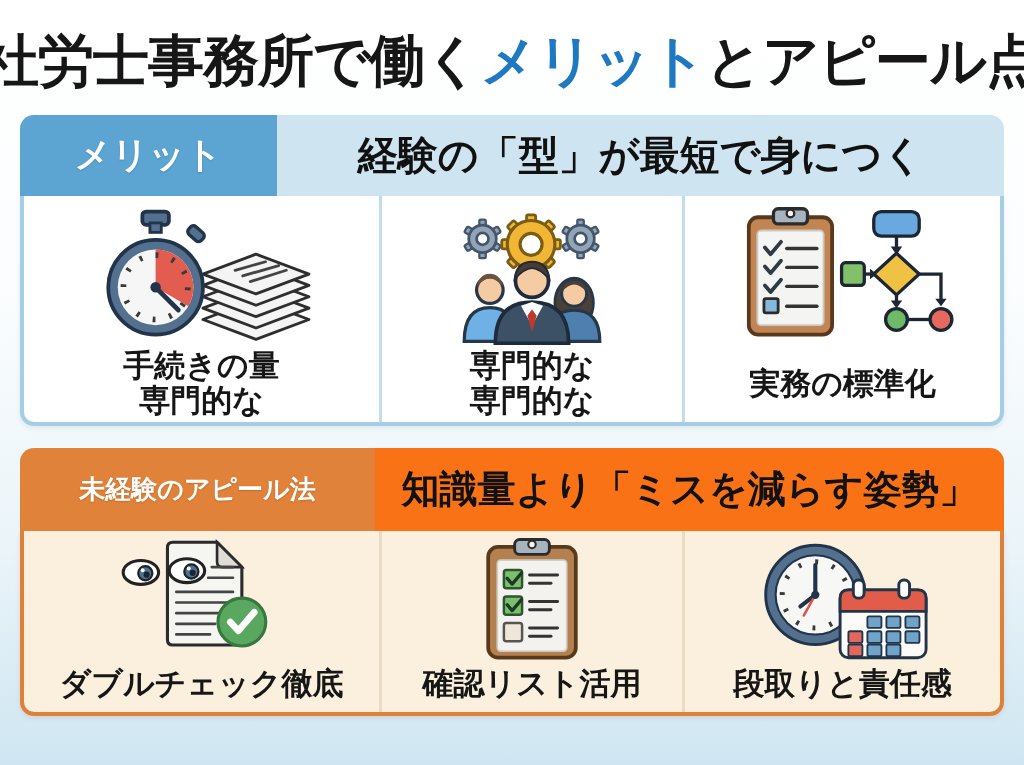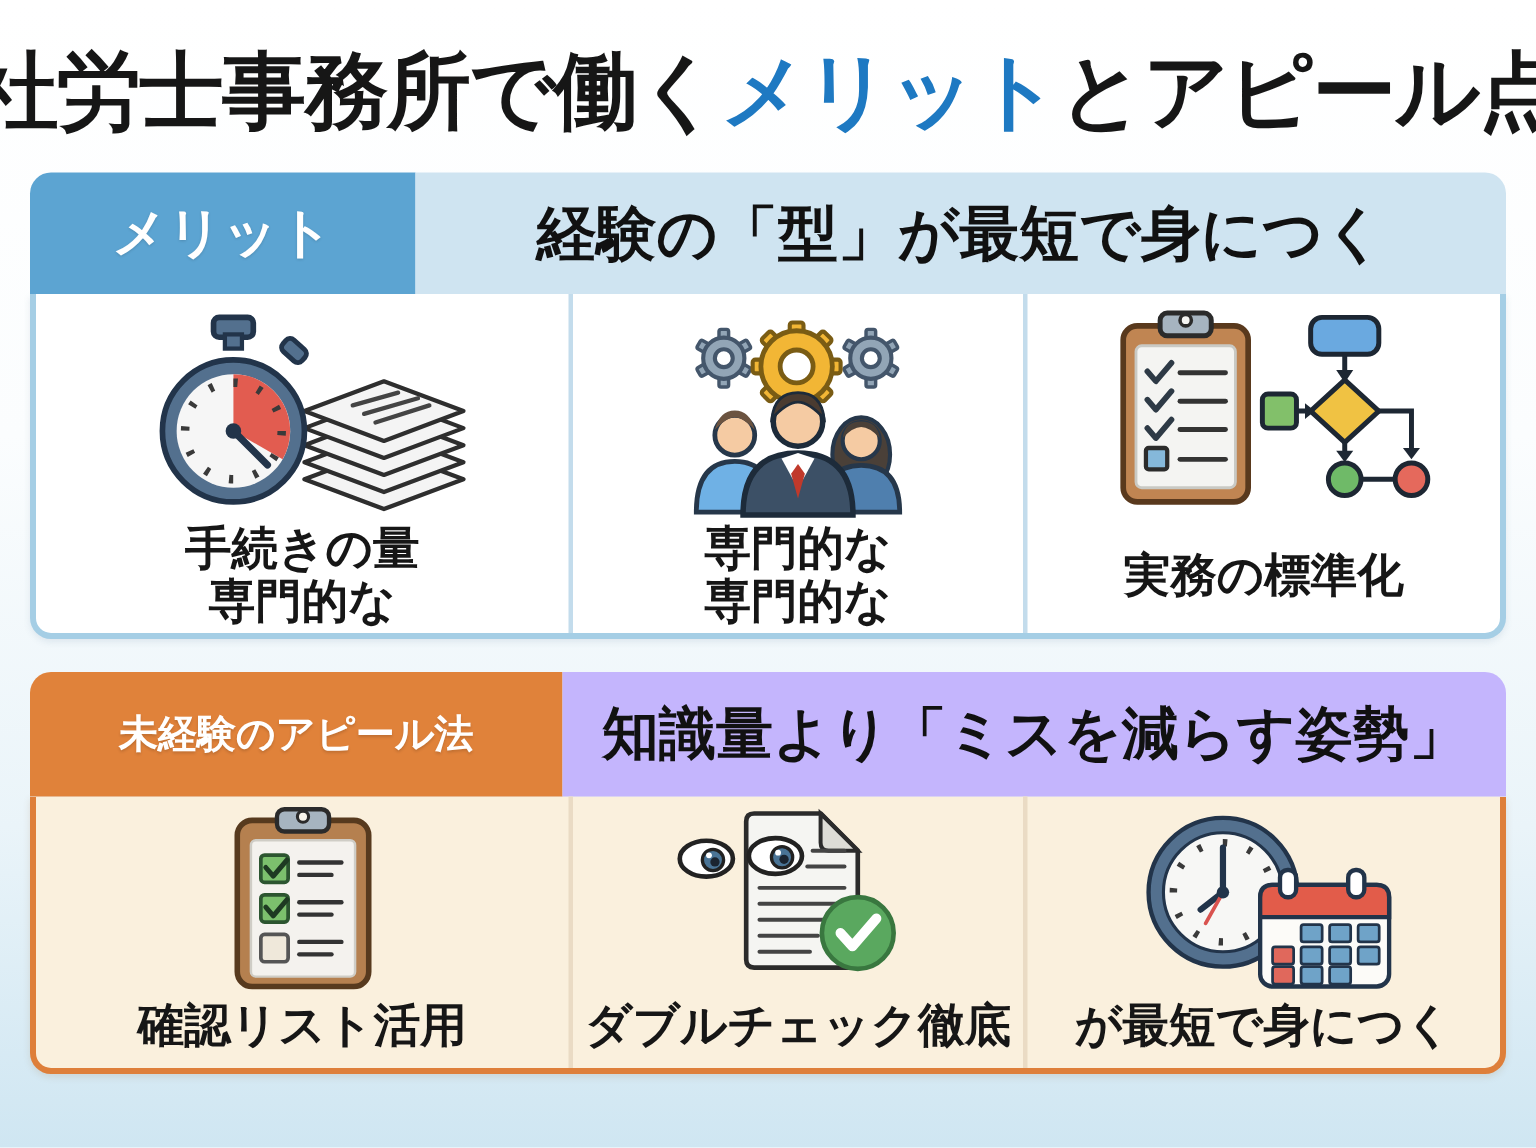--- a/index.html
+++ b/index.html
@@ -54,21 +54,21 @@
     box-shadow:0 2px 5px rgba(70,110,140,0.12);
   }
   .sec-merit .cell{padding-top:8px;}
   .sec-merit .cell + .cell{border-left:3px solid #c3dcec;align-items:center;}
   .sec-merit .caption{height:76px;font-size:31px;}
 
   
   .sec-appeal{top:448px;}
   .sec-appeal .sec-header{height:83px;}
   .sec-appeal .sec-label{width:355px;background:#e0823a;border-radius:14px 0 0 0;font-size:26px;}
-  .sec-appeal .sec-headline{background:#c4b5fd;border-radius:0 14px 0 0;font-size:38px;}
+  .sec-appeal .sec-headline{background:#f97316;border-radius:0 14px 0 0;font-size:38px;}
   .sec-appeal .sec-body{
     height:185px;background:#faf0dd;
     border:4px solid #de7f3a;border-top:none;border-radius:0 0 14px 14px;
     box-shadow:0 2px 5px rgba(150,100,50,0.15);
   }
   .sec-appeal .cell{padding-top:6px;}
   .sec-appeal .cell + .cell{border-left:3px solid #eadbc4;}
   .sec-appeal .caption{height:46px;font-size:31px;}
 
   svg{display:block;}
@@ -234,20 +234,55 @@
 
     </div>
   </div>
 
   <div class="section sec-appeal">
     <div class="sec-header">
       <div class="sec-label">未経験のアピール法</div>
       <div class="sec-headline">知識量より「ミスを減らす姿勢」</div>
     </div>
     <div class="sec-body">
+
+      <div class="cell">
+        <span>
+          <svg width="250" height="124" viewBox="0 0 210 140">
+            <path d="M72,6 H122 L150,34 V116 Q150,122 144,122 H72 Q66,122 66,116 V12 Q66,6 72,6 Z" fill="#f5f5f2" stroke="#2b2b2b" stroke-width="3.5" stroke-linejoin="round"></path>
+            <path d="M122,6 L150,34 H128 Q122,34 122,28 Z" fill="#dddcd6" stroke="#2b2b2b" stroke-width="3"></path>
+            <g stroke="#444" stroke-width="3" stroke-linecap="round">
+              <line x1="116" y1="34" x2="140" y2="34"></line>
+              <line x1="112" y1="46" x2="140" y2="46"></line>
+              <line x1="76" y1="62" x2="140" y2="62"></line>
+              <line x1="76" y1="74" x2="140" y2="74"></line>
+              <line x1="76" y1="86" x2="138" y2="86"></line>
+              <line x1="76" y1="98" x2="120" y2="98"></line>
+              <line x1="76" y1="110" x2="114" y2="110"></line>
+            </g>
+            <g>
+              <ellipse cx="36" cy="40" rx="20" ry="13.5" fill="#fff" stroke="#222" stroke-width="3.5"></ellipse>
+              <circle cx="41" cy="41" r="8" fill="#4a7496" stroke="#222" stroke-width="2.5"></circle>
+              <circle cx="42.5" cy="42.5" r="3.5" fill="#1b2430"></circle>
+              <circle cx="38" cy="37.5" r="2.2" fill="#fff"></circle>
+            </g>
+            <g>
+              <ellipse cx="88" cy="38" rx="20" ry="13.5" fill="#fff" stroke="#222" stroke-width="3.5"></ellipse>
+              <circle cx="93" cy="39" r="8" fill="#4a7496" stroke="#222" stroke-width="2.5"></circle>
+              <circle cx="94.5" cy="40.5" r="3.5" fill="#1b2430"></circle>
+              <circle cx="90" cy="35.5" r="2.2" fill="#fff"></circle>
+            </g>
+            <circle cx="150" cy="96" r="27" fill="#5aa85f" stroke="#39773f" stroke-width="3.5"></circle>
+            <path d="M137,96 l9,10 l18,-21" stroke="#fff" stroke-width="7.5" fill="none" stroke-linecap="round" stroke-linejoin="round"></path>
+          </svg>
+        </span>
+        <div class="caption">
+          <span class="cap-line">ダブルチェック徹底</span>
+        </div>
+      </div>
 
       <div class="cell">
         <span>
           <svg width="126" height="124" viewBox="0 0 150 150">
             <rect x="22" y="12" width="106" height="134" rx="12" fill="#b5804f" stroke="#573a1e" stroke-width="4.5"></rect>
             <rect x="33" y="28" width="84" height="110" rx="4" fill="#f4f2ee" stroke="#cfcdc6" stroke-width="2"></rect>
             <rect x="54" y="3" width="42" height="18" rx="6" fill="#a6b4c0" stroke="#2b2b2b" stroke-width="3.5"></rect>
             <circle cx="75" cy="9" r="4.5" fill="#f7f3ea" stroke="#2b2b2b" stroke-width="2.5"></circle>
             <rect x="41" y="40" width="22" height="22" rx="3" fill="#7cc06d" stroke="#2c5530" stroke-width="3"></rect>
             <path d="M45,50 l6,7 l11,-13" stroke="#1e3a22" stroke-width="4" fill="none" stroke-linecap="round" stroke-linejoin="round"></path>
@@ -264,55 +299,20 @@
             </g>
           </svg>
         </span>
         <div class="caption">
           <span class="cap-line">確認リスト活用</span>
         </div>
       </div>
 
       <div class="cell">
         <span>
-          <svg width="250" height="124" viewBox="0 0 210 140">
-            <path d="M72,6 H122 L150,34 V116 Q150,122 144,122 H72 Q66,122 66,116 V12 Q66,6 72,6 Z" fill="#f5f5f2" stroke="#2b2b2b" stroke-width="3.5" stroke-linejoin="round"></path>
-            <path d="M122,6 L150,34 H128 Q122,34 122,28 Z" fill="#dddcd6" stroke="#2b2b2b" stroke-width="3"></path>
-            <g stroke="#444" stroke-width="3" stroke-linecap="round">
-              <line x1="116" y1="34" x2="140" y2="34"></line>
-              <line x1="112" y1="46" x2="140" y2="46"></line>
-              <line x1="76" y1="62" x2="140" y2="62"></line>
-              <line x1="76" y1="74" x2="140" y2="74"></line>
-              <line x1="76" y1="86" x2="138" y2="86"></line>
-              <line x1="76" y1="98" x2="120" y2="98"></line>
-              <line x1="76" y1="110" x2="114" y2="110"></line>
-            </g>
-            <g>
-              <ellipse cx="36" cy="40" rx="20" ry="13.5" fill="#fff" stroke="#222" stroke-width="3.5"></ellipse>
-              <circle cx="41" cy="41" r="8" fill="#4a7496" stroke="#222" stroke-width="2.5"></circle>
-              <circle cx="42.5" cy="42.5" r="3.5" fill="#1b2430"></circle>
-              <circle cx="38" cy="37.5" r="2.2" fill="#fff"></circle>
-            </g>
-            <g>
-              <ellipse cx="88" cy="38" rx="20" ry="13.5" fill="#fff" stroke="#222" stroke-width="3.5"></ellipse>
-              <circle cx="93" cy="39" r="8" fill="#4a7496" stroke="#222" stroke-width="2.5"></circle>
-              <circle cx="94.5" cy="40.5" r="3.5" fill="#1b2430"></circle>
-              <circle cx="90" cy="35.5" r="2.2" fill="#fff"></circle>
-            </g>
-            <circle cx="150" cy="96" r="27" fill="#5aa85f" stroke="#39773f" stroke-width="3.5"></circle>
-            <path d="M137,96 l9,10 l18,-21" stroke="#fff" stroke-width="7.5" fill="none" stroke-linecap="round" stroke-linejoin="round"></path>
-          </svg>
-        </span>
-        <div class="caption">
-          <span class="cap-line">ダブルチェック徹底</span>
-        </div>
-      </div>
-
-      <div class="cell">
-        <span>
           <svg width="226" height="124" viewBox="0 0 215 150">
 
             <circle cx="74" cy="70" r="60" fill="#53708e" stroke="#22344a" stroke-width="3.5"></circle>
             <circle cx="74" cy="70" r="48" fill="#f7f7f5" stroke="#22344a" stroke-width="2.5"></circle>
             <circle cx="74" cy="70" r="40" fill="none" stroke="#3a3a3a" stroke-width="6" stroke-dasharray="3.5 17.4" transform="rotate(-90 74 70)"></circle>
             <line x1="74" y1="70" x2="74" y2="34" stroke="#22344a" stroke-width="5" stroke-linecap="round"></line>
             <line x1="74" y1="70" x2="56" y2="84" stroke="#22344a" stroke-width="5" stroke-linecap="round"></line>
             <line x1="74" y1="70" x2="60" y2="95" stroke="#d9534f" stroke-width="3" stroke-linecap="round"></line>
             <circle cx="74" cy="70" r="5" fill="#22344a"></circle>
 
@@ -328,20 +328,20 @@
               <rect x="137" y="114" width="17" height="14" rx="2" fill="#6fa3c8"></rect>
               <rect x="160" y="114" width="17" height="14" rx="2" fill="#6fa3c8"></rect>
               <rect x="183" y="114" width="17" height="14" rx="2" fill="#6fa3c8"></rect>
               <rect x="114" y="130" width="17" height="14" rx="2" fill="#e0685c"></rect>
               <rect x="137" y="130" width="17" height="14" rx="2" fill="#6fa3c8"></rect>
               <rect x="160" y="130" width="17" height="14" rx="2" fill="#6fa3c8"></rect>
             </g>
           </svg>
         </span>
         <div class="caption">
-          <span class="cap-line">が最短で身につく</span>
+          <span class="cap-line">段取りと責任感</span>
         </div>
       </div>
 
     </div>
   </div>
 
 </div>
 
 </body></html>

